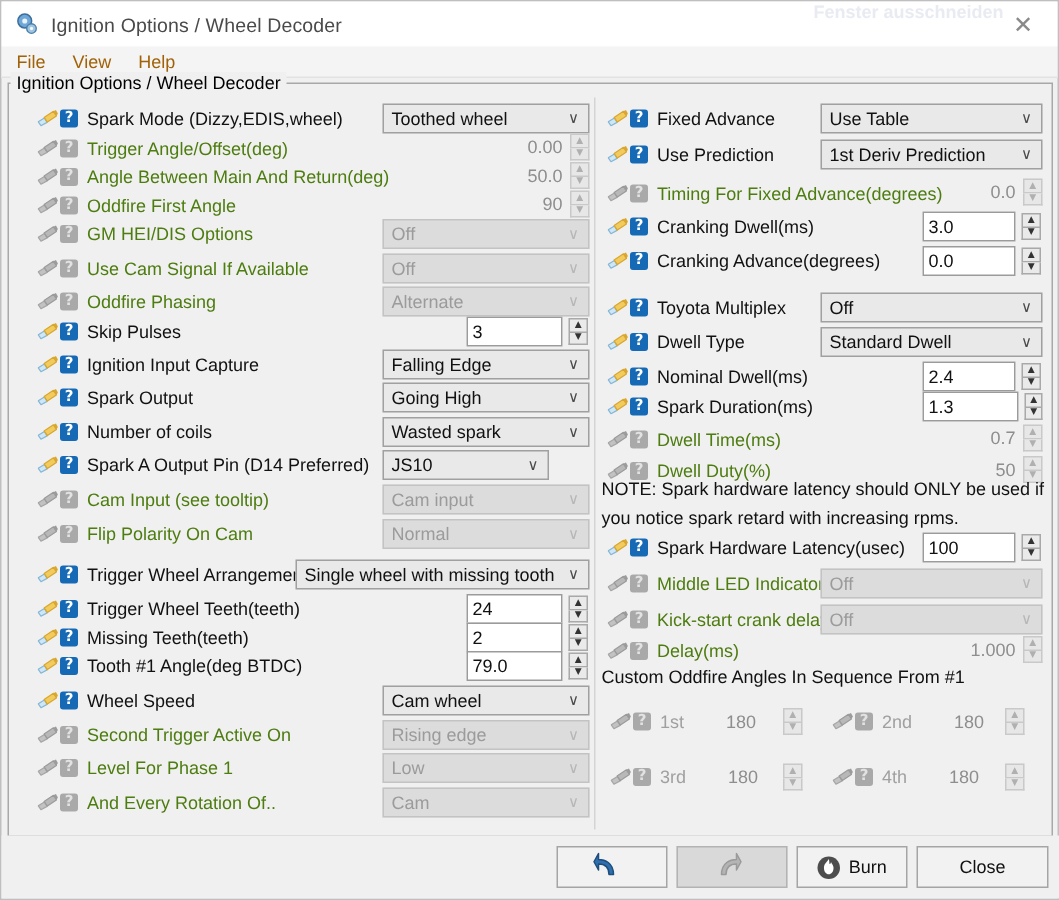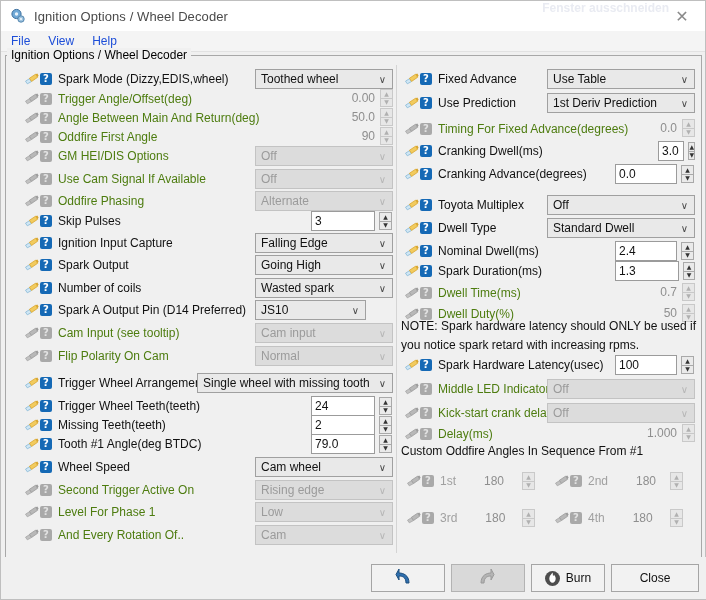--- a/index.html
+++ b/index.html
@@ -13,21 +13,21 @@
 
   
   .titlebar{height:30px;background:#ffffff;display:flex;align-items:center;position:relative;}
   .title-icon{width:18px;height:18px;margin-left:8px;margin-right:7px;position:relative;flex:0 0 auto;}
   .title-text{font-size:13px;color:#4a4a4a;letter-spacing:.1px;}
   .ghost{position:absolute;right:36px;top:0px;font-size:12px;font-weight:bold;color:#e9ebf2;white-space:nowrap;}
   .close-btn{position:absolute;right:0;top:0;width:46px;height:30px;display:flex;align-items:center;justify-content:center;font-size:16px;color:#8a8a8a;font-family:"DejaVu Sans",sans-serif;}
 
   
   .menubar{height:20px;background:#f4f4f4;display:flex;align-items:center;padding-left:8px;border-bottom:1px solid #e2e2e2;}
-  .menu-item{font-size:12px;color:#1d4ed8;margin-right:14px;padding:1px 2px;}
+  .menu-item{font-size:12px;color:#a16207;margin-right:14px;padding:1px 2px;}
 
   
   .panel{position:absolute;left:4px;top:54px;width:697px;height:503px;border:1px solid #a8a8a8;background:#f0f0f0;box-sizing:border-box;}
   .panel-title{position:absolute;left:6px;top:47px;background:#f0f0f0;padding:0 4px;font-size:12px;color:#000;z-index:5;}
 
   .columns{position:absolute;left:4px;top:60px;width:697px;height:495px;}
   .col{position:absolute;top:0;}
   .col-left{left:0;width:388px;}
   .col-right{left:392px;width:305px;}
   .divider{position:absolute;left:391px;top:4px;width:1px;height:488px;background:#d4d4d4;}
@@ -626,21 +626,21 @@
                 <path d="M0.5 8.2 L4.6 5.6 L6.4 8.6 L2.3 10.8 Z" fill="#cfe6f4" stroke="#86b7d6" stroke-width=".8" stroke-linejoin="round"></path>
                 <path d="M4.4 5.3 L10.6 1.2 L12.6 4.3 L6.6 8.4 Z" fill="#f2cb5e" stroke="#d9a62e" stroke-width=".8" stroke-linejoin="round"></path>
                 <path d="M10.6 1.2 L12.3 0.4 L13.6 2.6 L12.6 4.3 Z" fill="#d9a62e"></path>
               </svg>
             </span>
             <span class="qmark">?</span>
           </span>
           <span class="lbl">Cranking Dwell(ms)</span>
         </div>
         <div class="ctl" style="top: 80px; left: 218px; width: 80px;">
-          <div style="display:flex;align-items:center;gap:4px;margin-left:43px;">
+          <div style="display:flex;align-items:center;gap:4px;">
             <div class="txtfield" style="width:62px">
               <span>3.0</span>
             </div>
             <span class="spin">
               <span>▲</span>
               <span>▼</span>
             </span>
           </div>
         </div>
         <div class="row" style="top: 103px;">

